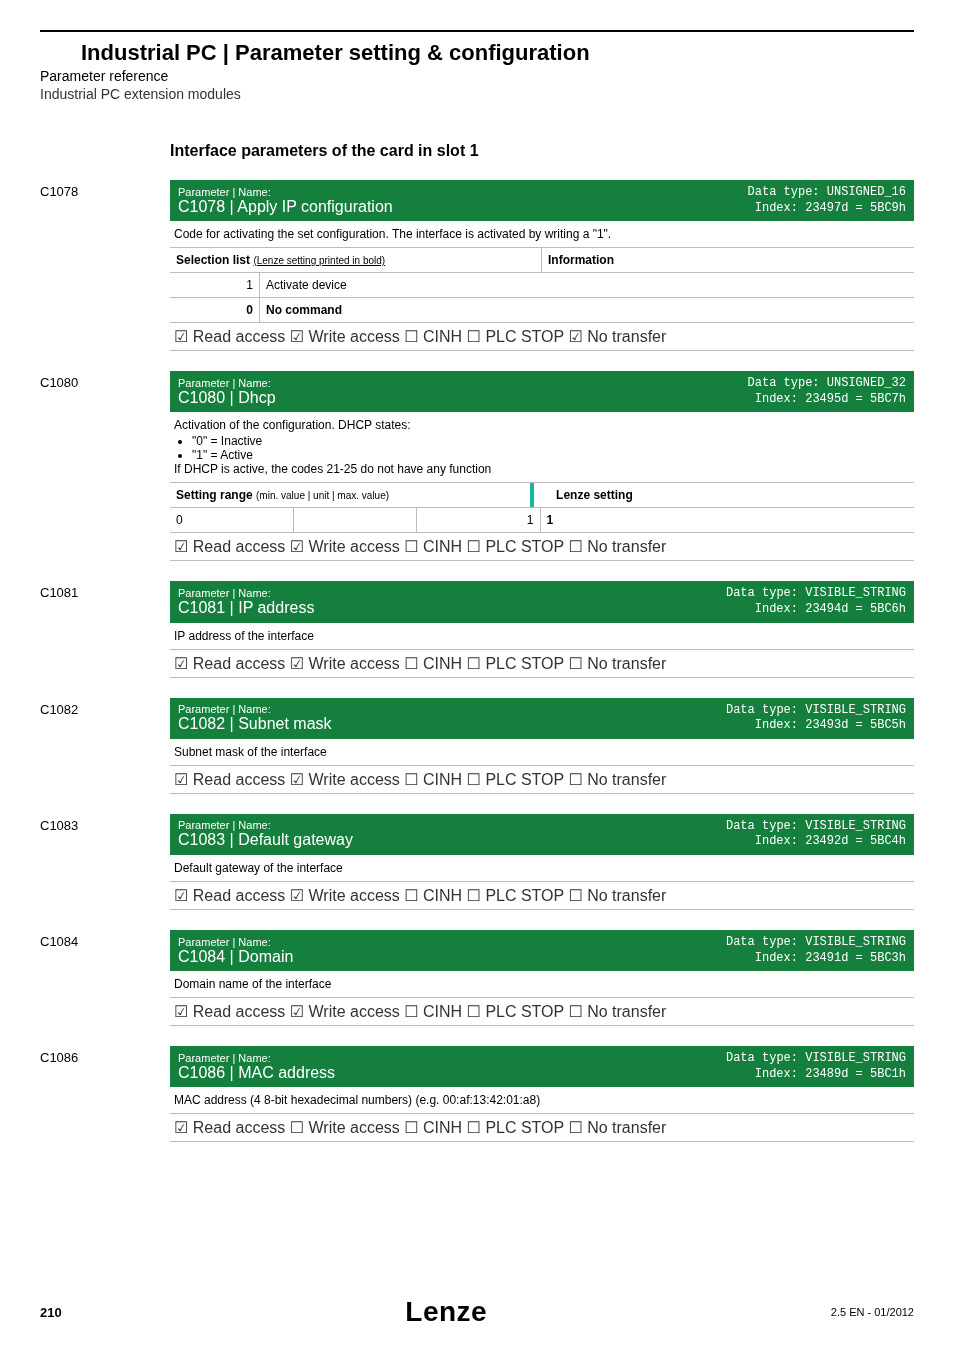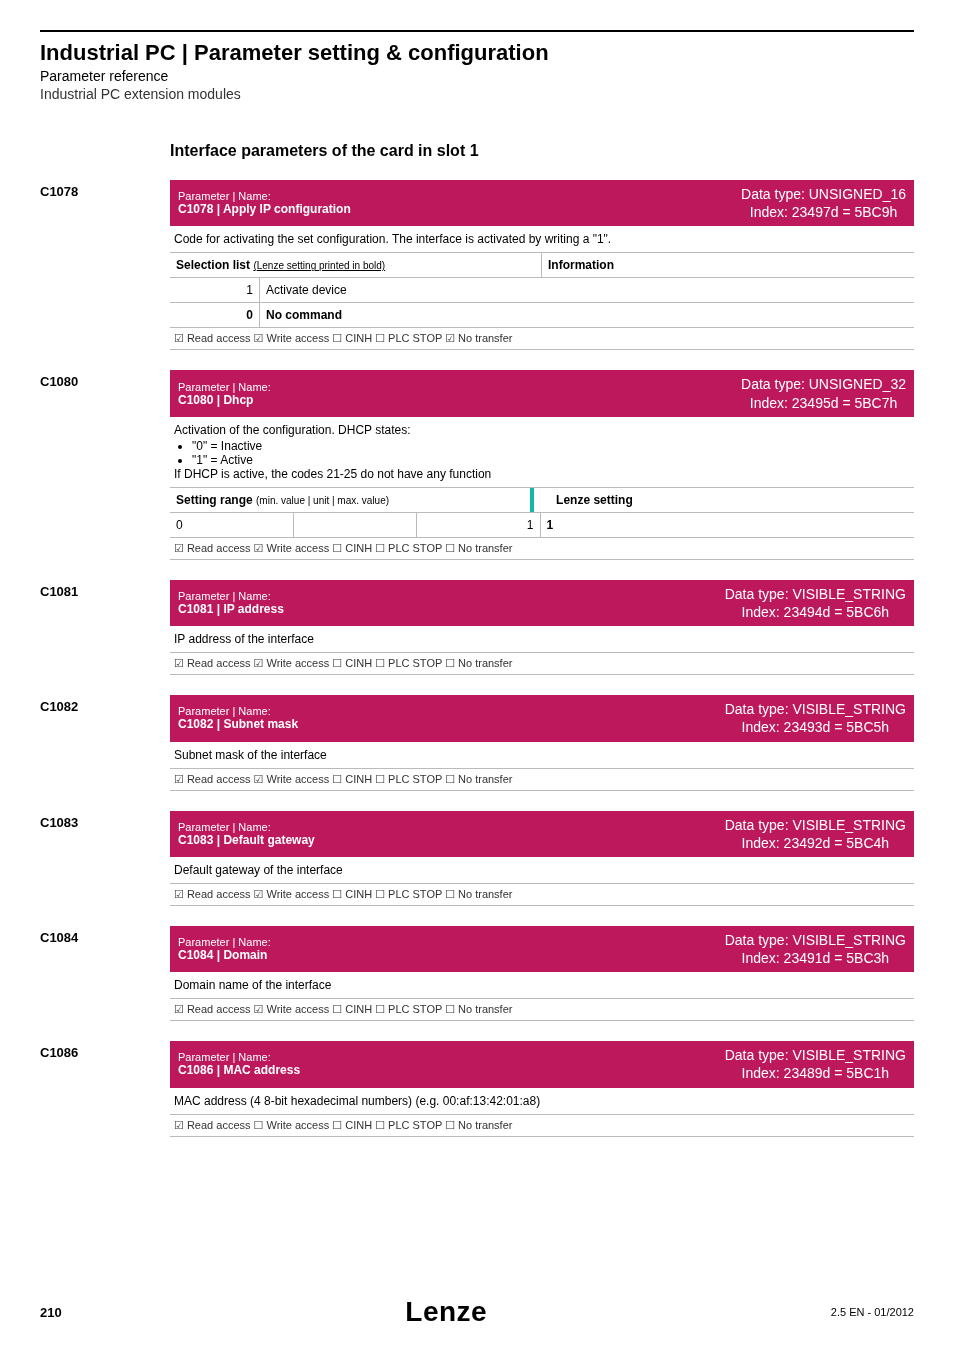--- a/index.html
+++ b/index.html
@@ -10,38 +10,38 @@
     width: 954px;
     height: 1350px;
     background: #fff;
     position: relative;
     padding: 30px 40px 40px 40px;
   }
   .topline {
     height: 2px; background: #000; margin-bottom: 8px;
   }
   .title-main {
-    font-size: 22px; font-weight: bold; margin-bottom: 2px;
+    font-size: 22px; font-weight: bold; margin-bottom: 2px; margin-left: 41px;
   }
   .subtitle1 { font-size: 14px; margin-bottom: 2px; }
   .subtitle2 { font-size: 14px; color: #333; margin-bottom: 40px; }
   .section-title { font-size: 16px; font-weight: bold; margin-left: 130px; margin-bottom: 20px; }
 
   .param-block { display: flex; margin-bottom: 20px; }
-  .code-col { width: 130px; flex-shrink: 0; font-weight: bold; font-size: 13px; padding-top: 4px; }
+  .code-col { width: 130px; flex-shrink: 0; font-weight: normal; font-size: 13px; padding-top: 4px; }
   .body-col { flex: 1; }
 
   .hdr-row {
-    background: #be185d; color: #fff; display: flex;
+    background: #15803d; color: #fff; display: flex;
     justify-content: space-between; align-items: center;
     padding: 5px 8px; font-size: 11px;
   }
   .hdr-left { }
-  .hdr-name { font-weight: bold; font-size: 12px; }
-  .hdr-right { text-align: center; font-size: 14px; line-height: 1.3; }
+  .hdr-name { font-weight: normal; font-size: 16px; }
+  .hdr-right { text-align: right; font-size: 12px; line-height: 1.3; font-family: Liberation Mono, monospace; }
 
   .desc-row {
     border-bottom: 1px solid #bbb; padding: 6px 4px; font-size: 12px;
   }
   .desc-row ul { padding-left: 18px; margin-top: 2px; }
   .bold { font-weight: bold; }
 
   .sel-header { display: flex; border-bottom: 1px solid #bbb; }
   .sel-header .left { width: 50%; padding: 5px 6px; font-weight: bold; border-right: 1px solid #bbb; }
   .sel-header .right { width: 50%; padding: 5px 6px; font-weight: bold; }
@@ -54,21 +54,21 @@
   .set-header .left { width: 50%; padding: 5px 6px; font-weight: bold; font-size: 12px; border-right: 4px solid #14b8a6;}
   .set-header .left .sm { font-weight: normal; font-size: 10px; }
   .set-header .right { width: 50%; padding: 5px 6px; font-weight: bold; margin-left: 16px; }
   .set-row { display: flex; border-bottom: 1px solid #bbb; }
   .set-row .c1 { width: 16.6%; padding: 5px 6px; border-right: 1px solid #bbb; }
   .set-row .c2 { width: 16.6%; padding: 5px 6px; border-right: 1px solid #bbb; }
   .set-row .c3 { width: 16.6%; padding: 5px 6px; text-align: right; border-right: 1px solid #bbb;}
   .set-row .c4 { width: 50%; padding: 5px 6px; }
 
   .access-row {
-    font-size: 11px; padding: 4px 4px; color: #333; border-bottom: 1px solid #bbb;
+    font-size: 16px; padding: 4px 4px; color: #333; border-bottom: 1px solid #bbb;
   }
 
   .footer {
     position: absolute; bottom: 22px; left: 40px; right: 40px;
     display: flex; justify-content: space-between; align-items: center;
     font-size: 11px;
   }
   .footer .pg { font-weight: bold; font-size: 13px; }
   .footer .logo { font-weight: 900; font-size: 28px; letter-spacing: 0.5px; }
 </style>

